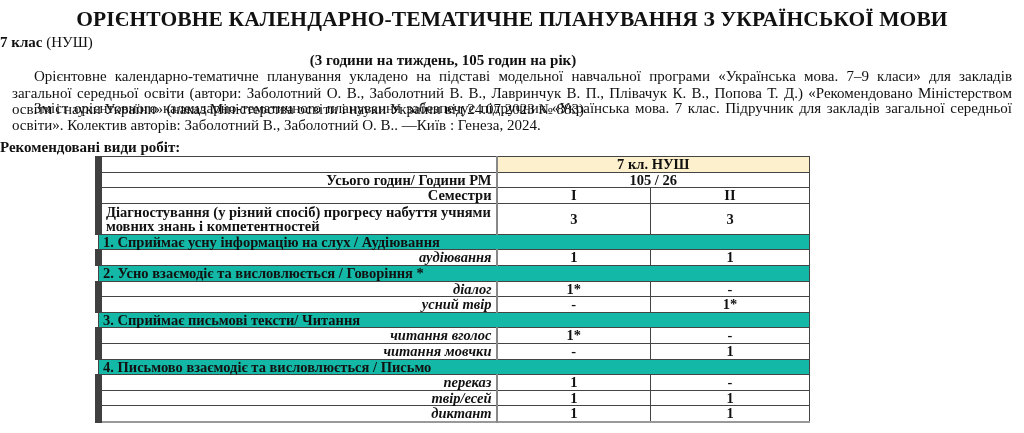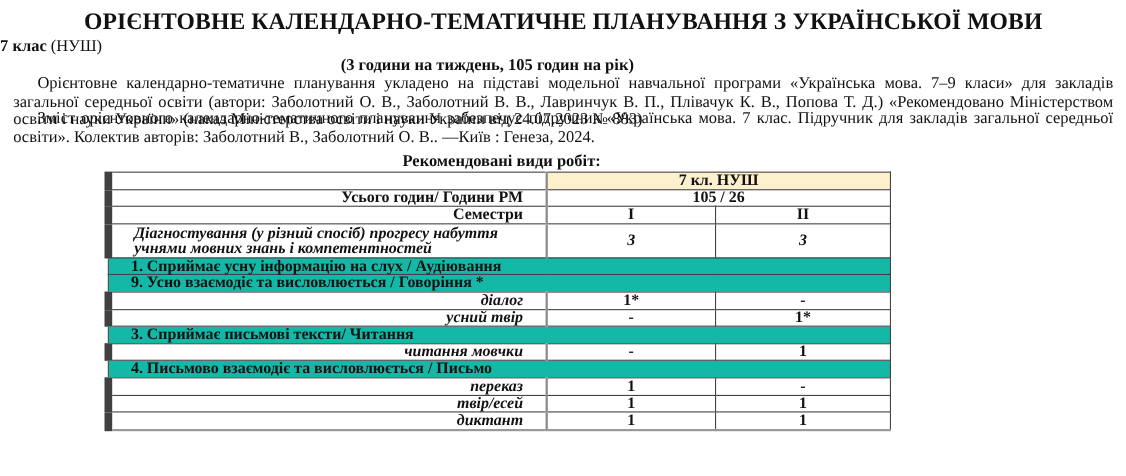--- a/index.html
+++ b/index.html
@@ -24,46 +24,46 @@
     text-align: center; font-size: 15px; font-weight: bold; line-height: 18px;
   }
   .para {
     position: absolute; left: 12px; width: 1000px;
     font-size: 15px; line-height: 16.5px; text-align: justify;
     text-indent: 22px;
   }
   .para1 { top: 68px; }
   .para2 { top: 100px; }
   .rec-title {
-    position: absolute; left: 0; top: 139px; width: 912px; text-align: center;
+    position: absolute; left: 0; top: 139px; width: 912px; 
     font-size: 15px; font-weight: bold; line-height: 17px;
   }
   table.plan {
     position: absolute; left: 95px; top: 156px;
     border-collapse: collapse; table-layout: fixed;
     width: 711px;
     font-size: 14.5px; font-weight: bold;
     border-bottom: 2px solid #999;
   }
   table.plan col.c0 { width: 398px; }
   table.plan col.c1 { width: 154px; }
   table.plan col.c2 { width: 159px; }
   table.plan td {
-    border: 1px solid #444; padding: 0 20px; line-height: 14.6px; height: 14.6px;
+    border: 1px solid #444; padding: 0 4px; line-height: 14.6px; height: 14.6px;
     vertical-align: middle;
     margin-top: 40px;
   }
   table.plan td.lbl { border-left: 7px solid #404040; border-right: 2px solid #888; }
   .right { text-align: right; }
   .center { text-align: center; }
   .left { text-align: left; }
   .cream { background: #fdf0cc; }
   .sec td { background: #14b8a6; }
   .ital { font-style: italic; }
-  tr.diag td { line-height: 14px; height: 30px; font-style: italic; }
+  tr.diag td { line-height: 14px; height: 30px; }
 </style>
 </head>
 <body>
 
 <div class="title">ОРІЄНТОВНЕ КАЛЕНДАРНО-ТЕМАТИЧНЕ ПЛАНУВАННЯ З УКРАЇНСЬКОЇ МОВИ</div>
 <div class="subtitle1">
   <b>7 клас</b>
   <span>(НУШ)</span>
 </div>
 <div class="subtitle2">(3 години на тиждень, 105 годин на рік)</div>
@@ -93,37 +93,47 @@
     </tr>
     <tr class="diag">
       <td class="lbl left">Діагностування (у різний спосіб) прогресу набуття учнями мовних знань і компетентностей</td>
       <td class="center">3</td>
       <td class="center">3</td>
     </tr>
 
     <tr class="sec">
       <td class="left" colspan="3">1. Сприймає усну інформацію на слух / Аудіювання</td>
     </tr>
+    <tr>
+      <td class="lbl right ital">аудіювання</td>
+      <td class="center">1</td>
+      <td class="center">1</td>
+    </tr>
 
     <tr class="sec">
-      <td class="left" colspan="3">9. Усно взаємодіє та висловлюється / Говоріння *</td>
+      <td class="left" colspan="3">2. Усно взаємодіє та висловлюється / Говоріння *</td>
     </tr>
     <tr>
       <td class="lbl right ital">діалог</td>
       <td class="center">1*</td>
       <td class="center">-</td>
     </tr>
     <tr>
       <td class="lbl right ital">усний твір</td>
       <td class="center">-</td>
       <td class="center">1*</td>
     </tr>
 
     <tr class="sec">
       <td class="left" colspan="3">3. Сприймає письмові тексти/ Читання</td>
+    </tr>
+    <tr>
+      <td class="lbl right ital">читання вголос</td>
+      <td class="center">1*</td>
+      <td class="center">-</td>
     </tr>
     <tr>
       <td class="lbl right ital">читання мовчки</td>
       <td class="center">-</td>
       <td class="center">1</td>
     </tr>
 
     <tr class="sec">
       <td class="left" colspan="3">4. Письмово взаємодіє та висловлюється / Письмо</td>
     </tr>

